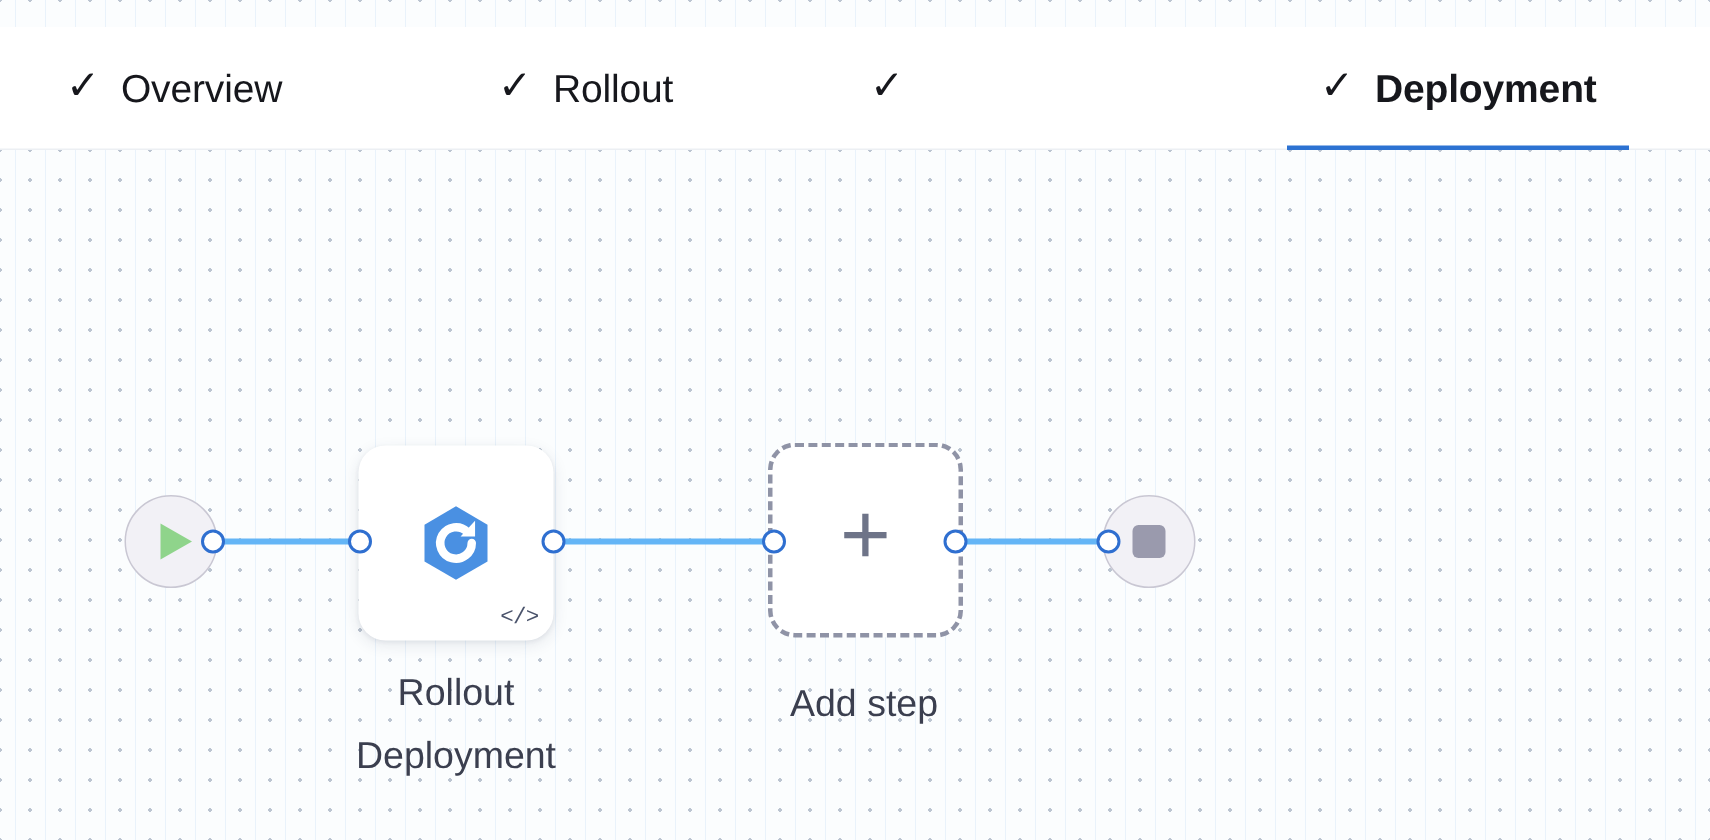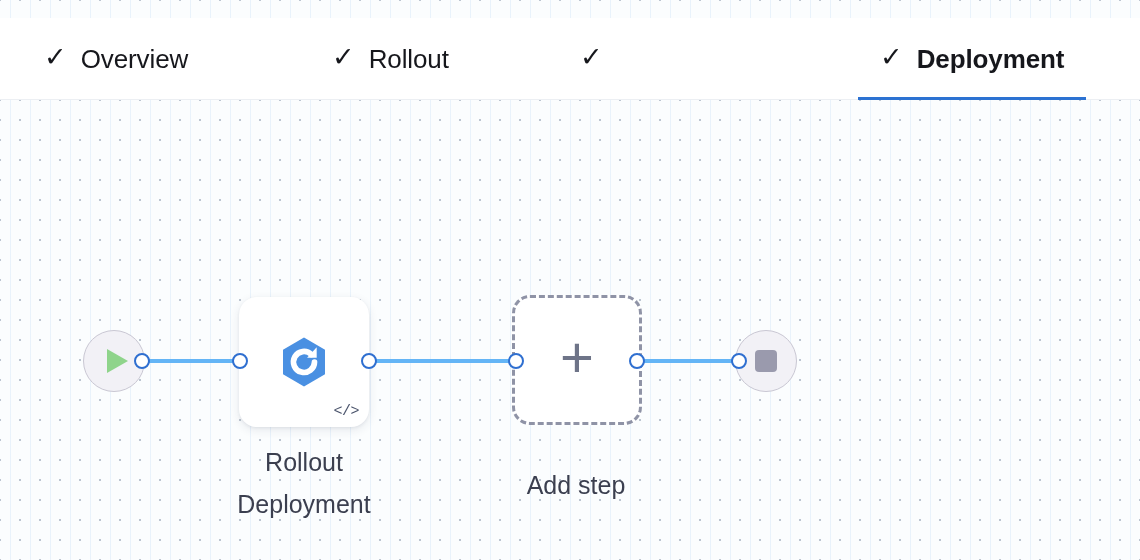--- a/index.html
+++ b/index.html
@@ -278,21 +278,21 @@
 Deployment</div>
 
     <div class="port" style="left:508px; top:353px;"></div>
 
     <div class="add-card" style="left:512px; top:295px;">
       <span class="plus-glyph">+</span>
     </div>
 
     <div class="port" style="left:629px; top:353px;"></div>
 
-    <div class="node-caption" style="left:456px; top:464px; width:240px;">Add step</div>
+    <div class="node-caption" style="left:456px; top:448px; width:240px;">Add step</div>
 
     <div class="port" style="left:731px; top:353px;"></div>
 
     <div class="terminal-node" style="left:735px; top:330px;">
       <span class="stop-square"></span>
     </div>
 
   </div>
 
 </div>

